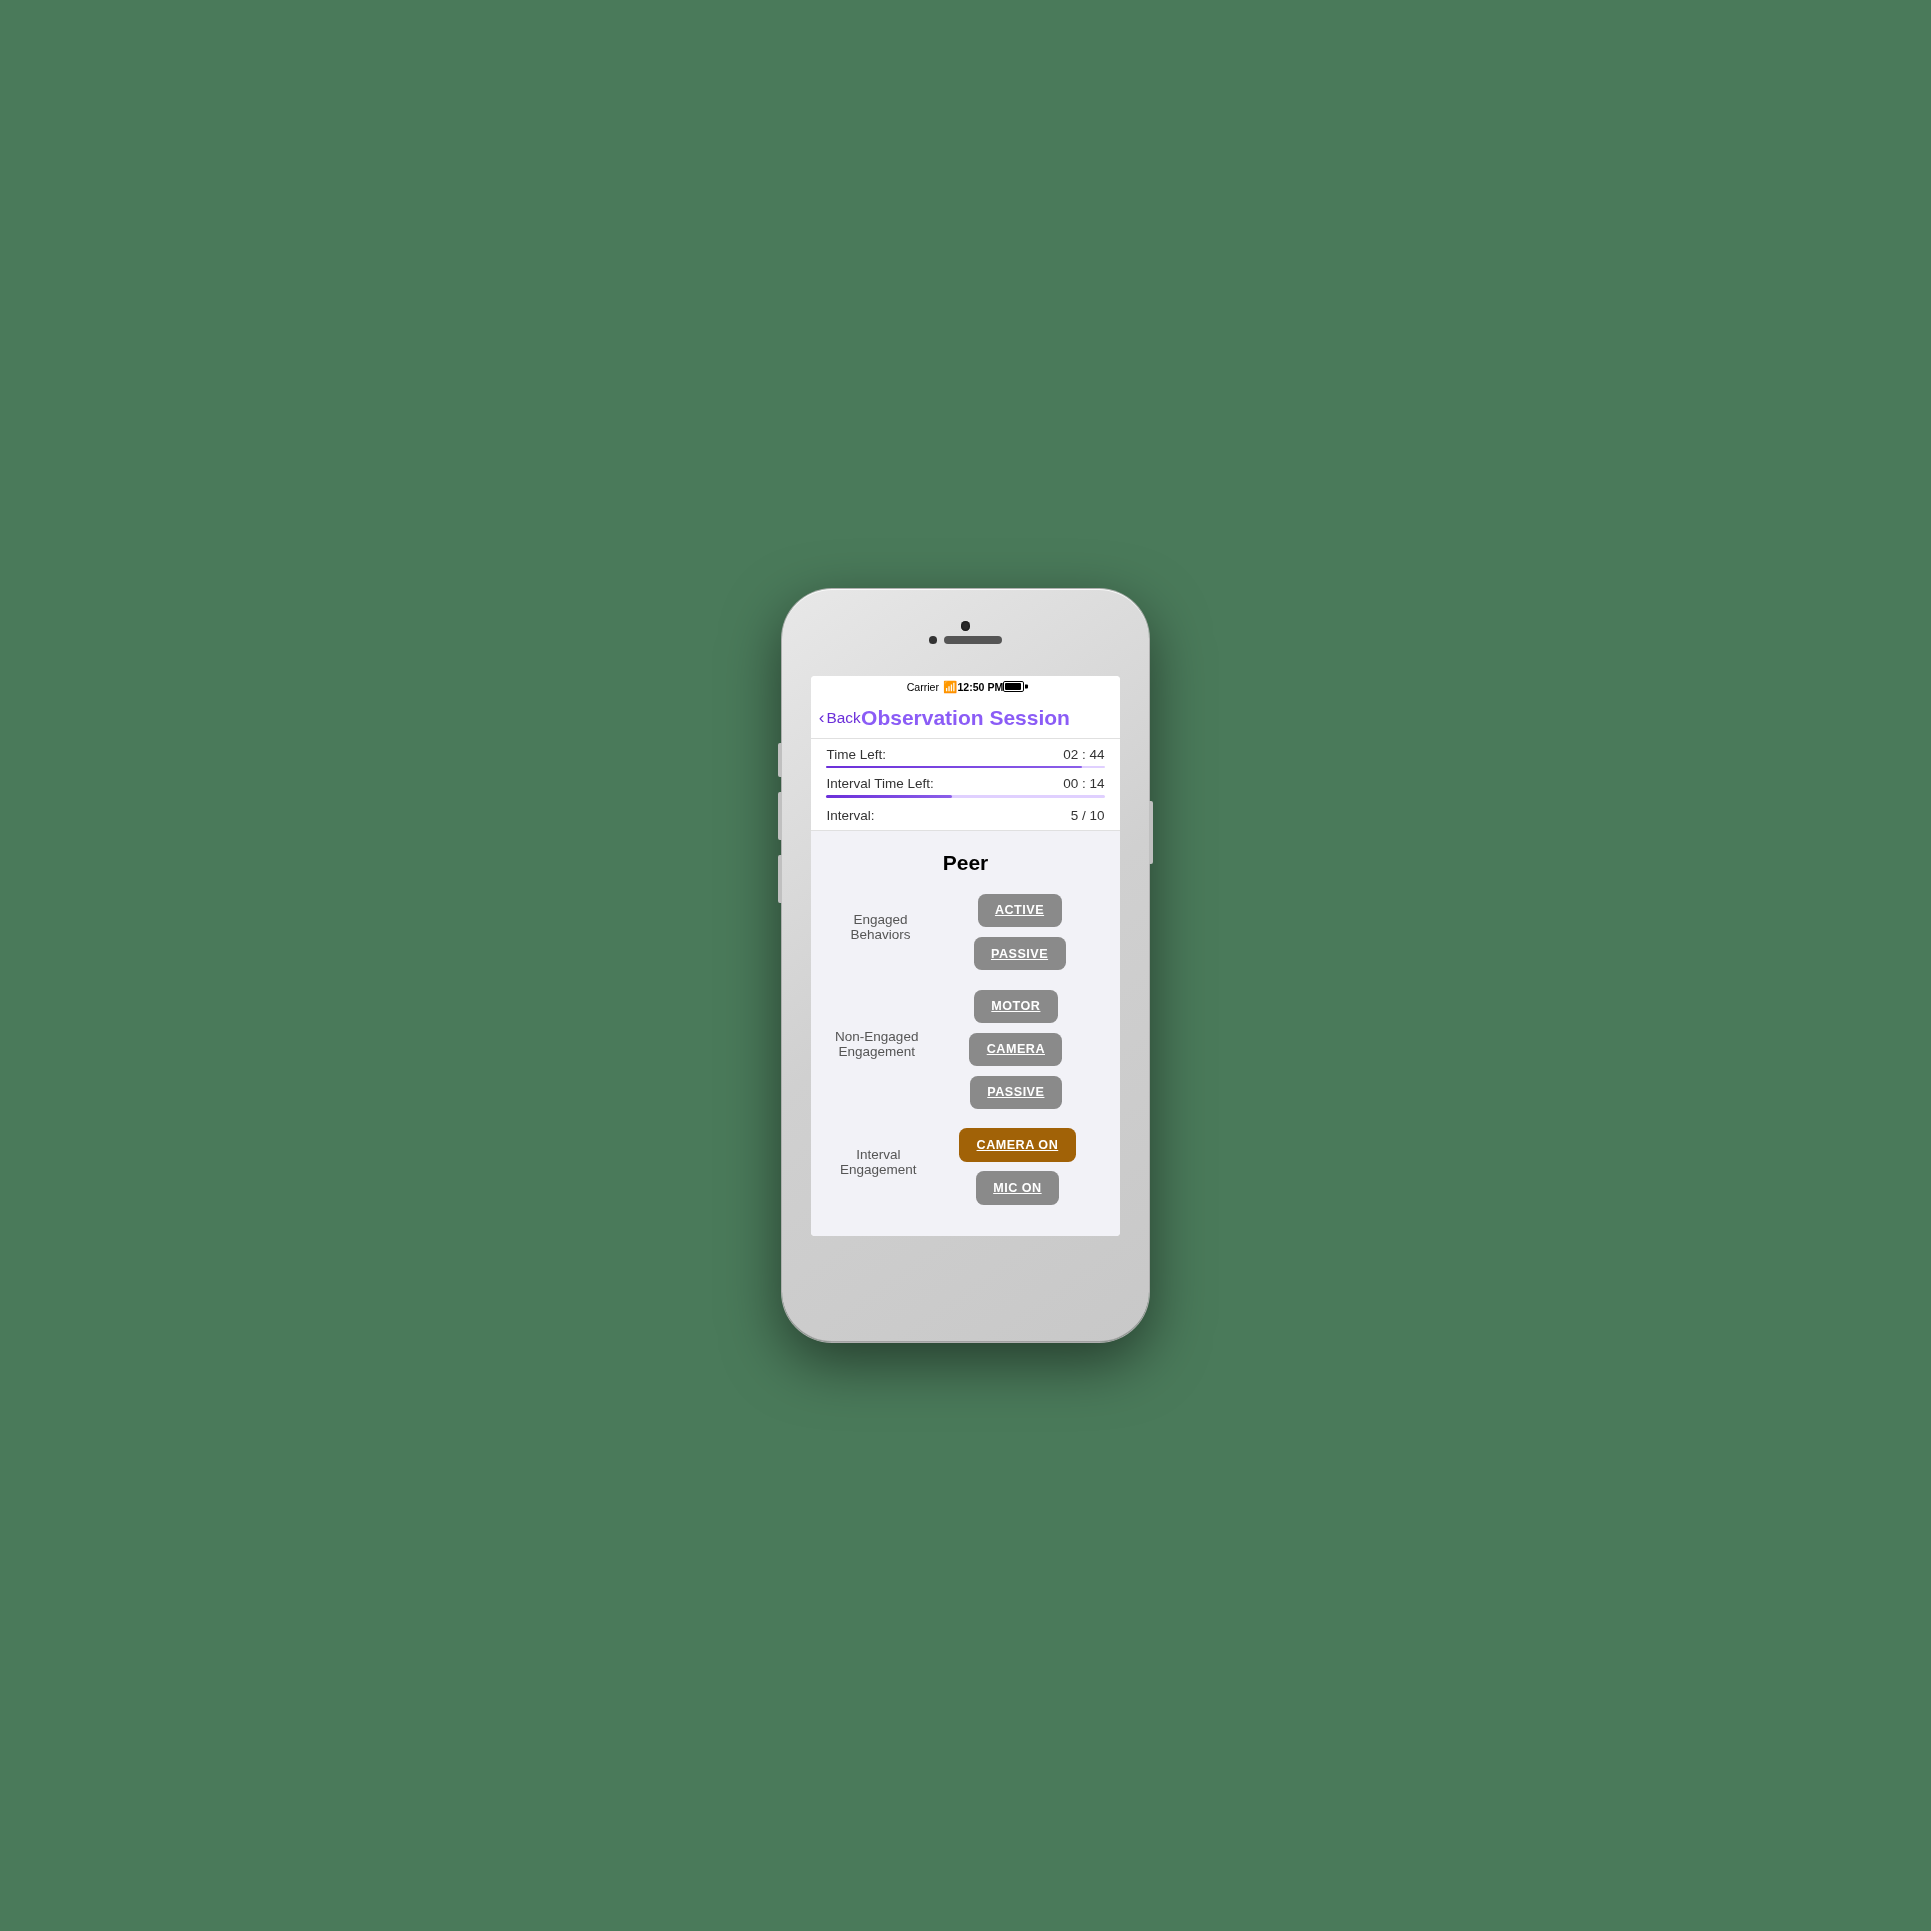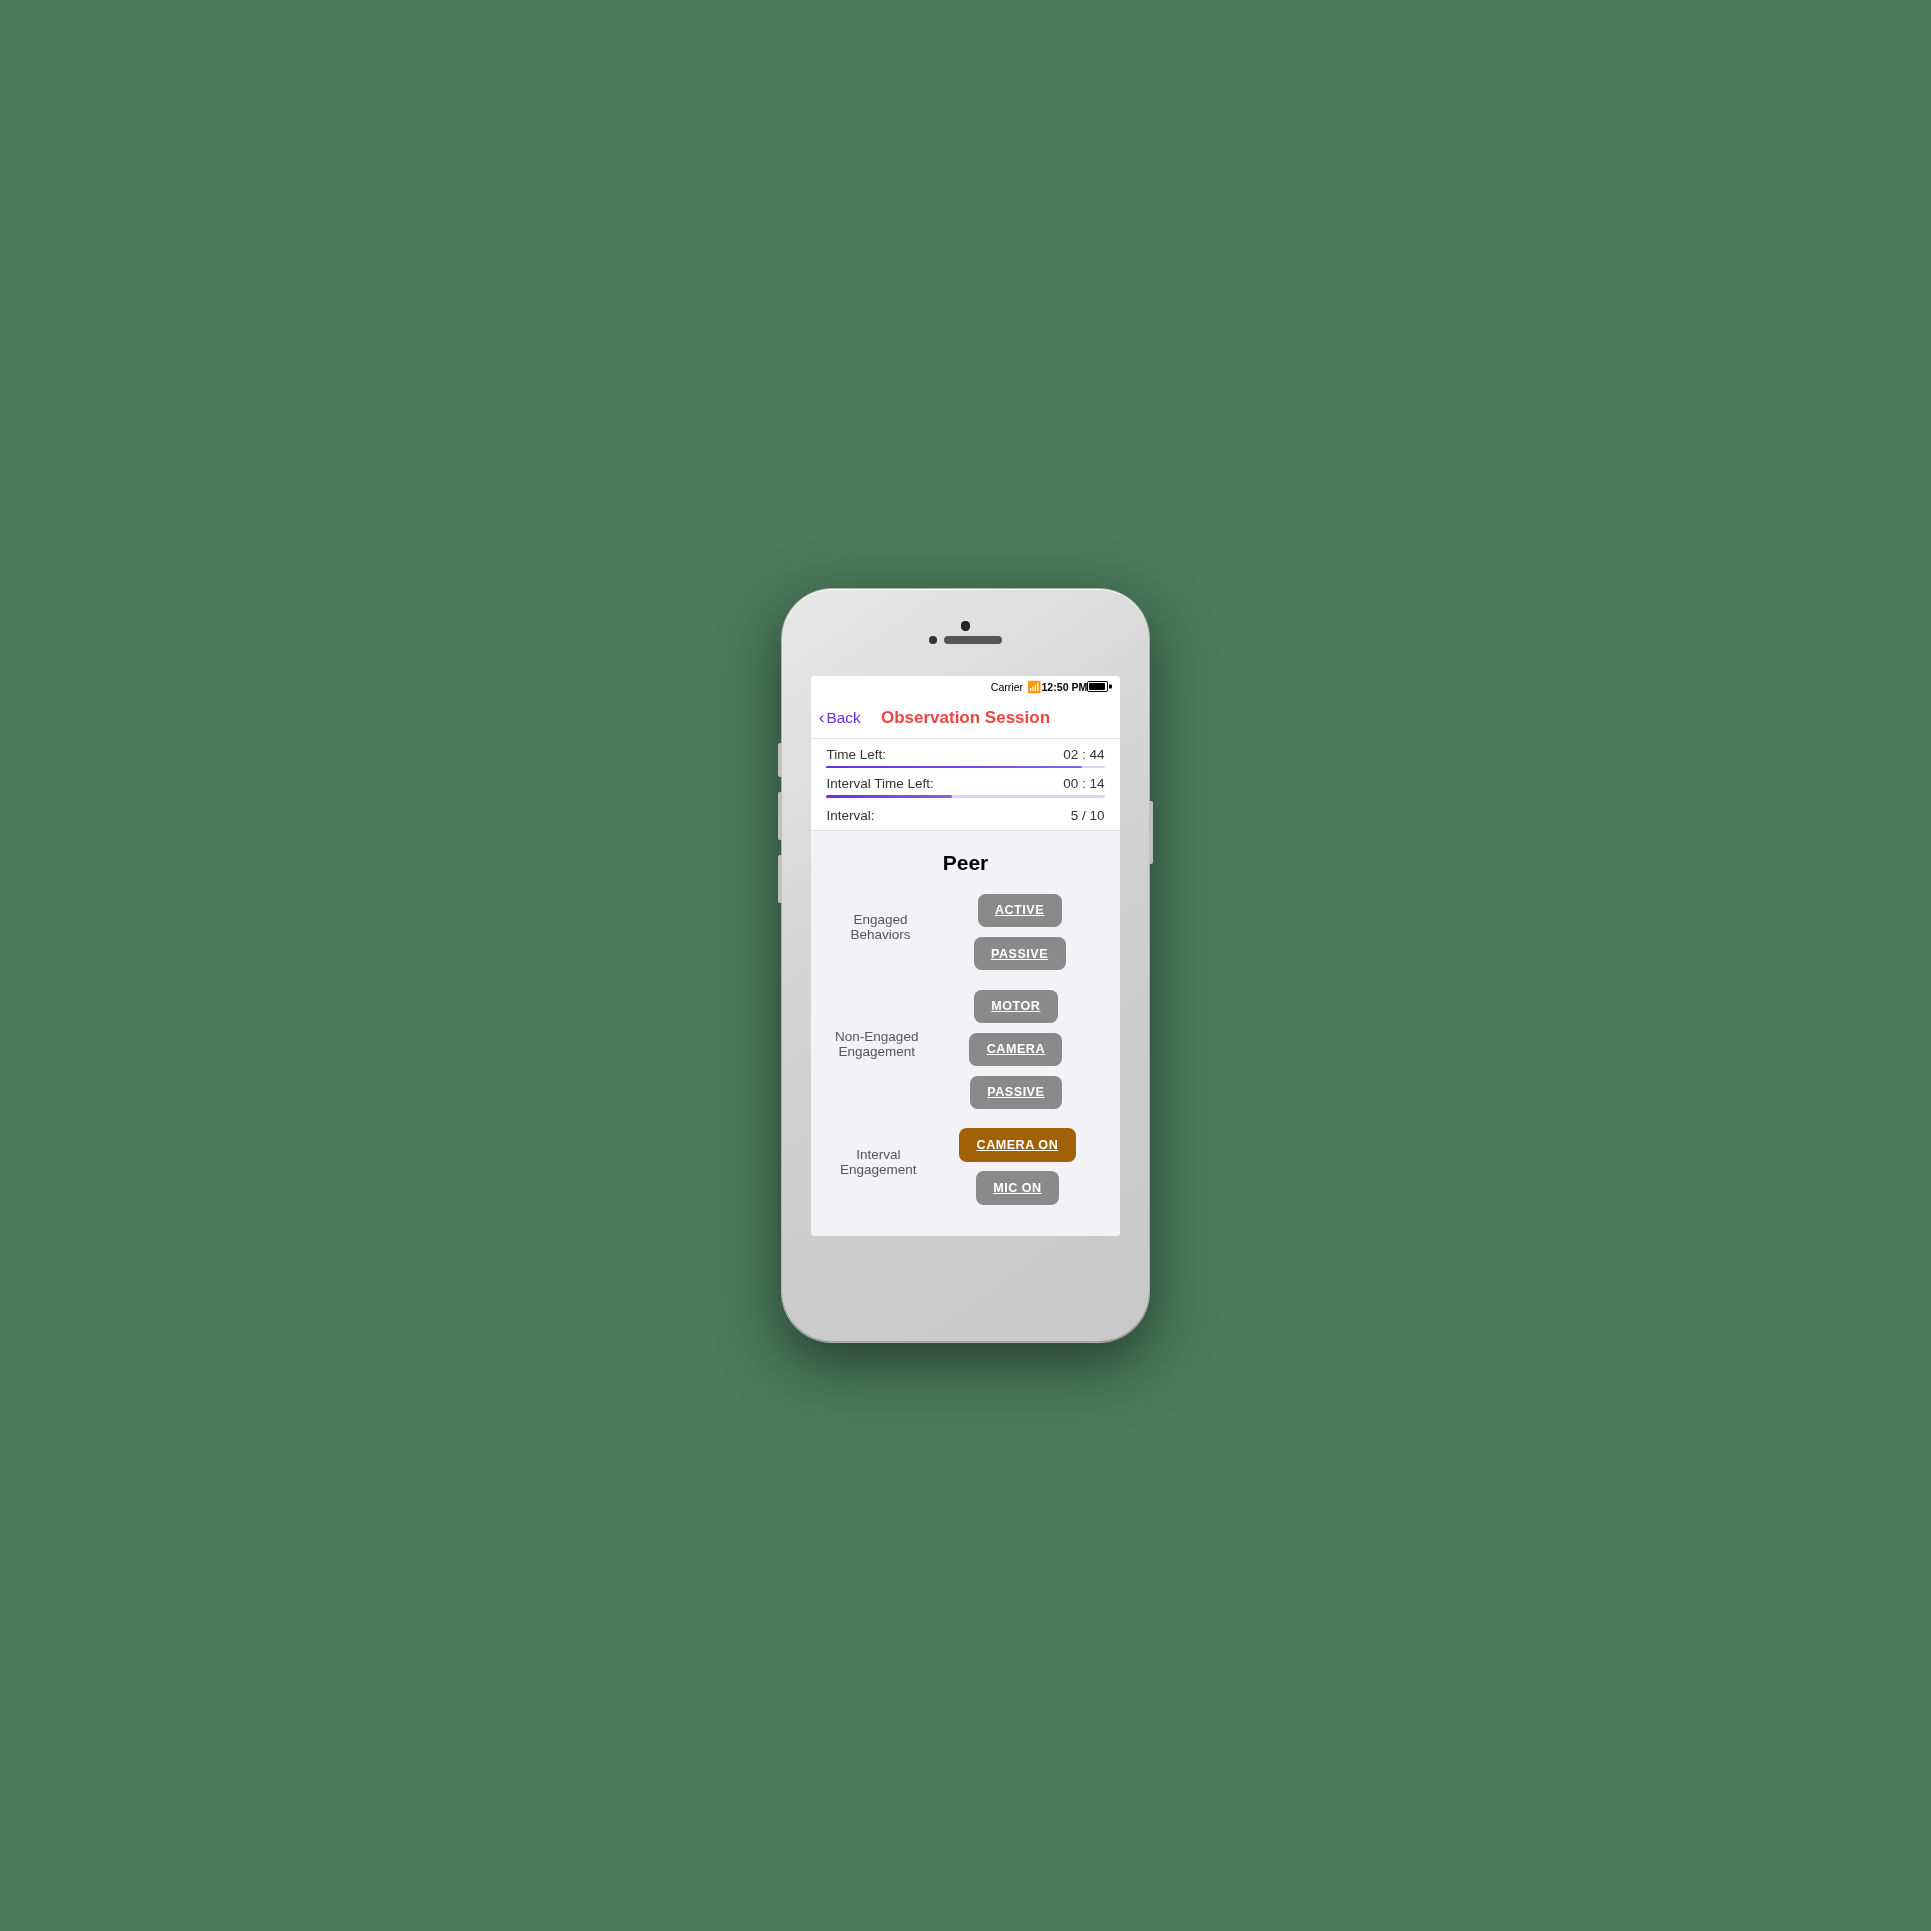--- a/index.html
+++ b/index.html
@@ -122,21 +122,21 @@
       background: #555;
       border-radius: 3.9px;
     }
 
     
     .status-bar {
       height: 21px;
       background: white;
       display: flex;
       align-items: center;
-      justify-content: flex-end;
+      justify-content: center;
       padding: 0 11.6px;
       font-size: 10.6px;
       font-weight: 500;
       color: #000;
     }
 
     .status-left {
       display: flex;
       align-items: center;
       gap: 3.9px;
@@ -206,23 +206,23 @@
       cursor: pointer;
       gap: 1.9px;
     }
 
     .back-chevron {
       font-size: 17.4px;
       font-weight: 300;
     }
 
     .nav-title {
-      font-size: 17px;
+      font-size: 21px;
       font-weight: 600;
-      color: #ef4444;
+      color: #8b5cf6;
     }
 
     
     .content {
       flex: 1;
       background: #f2f2f7;
       overflow-y: auto;
       display: flex;
       flex-direction: column;
     }

